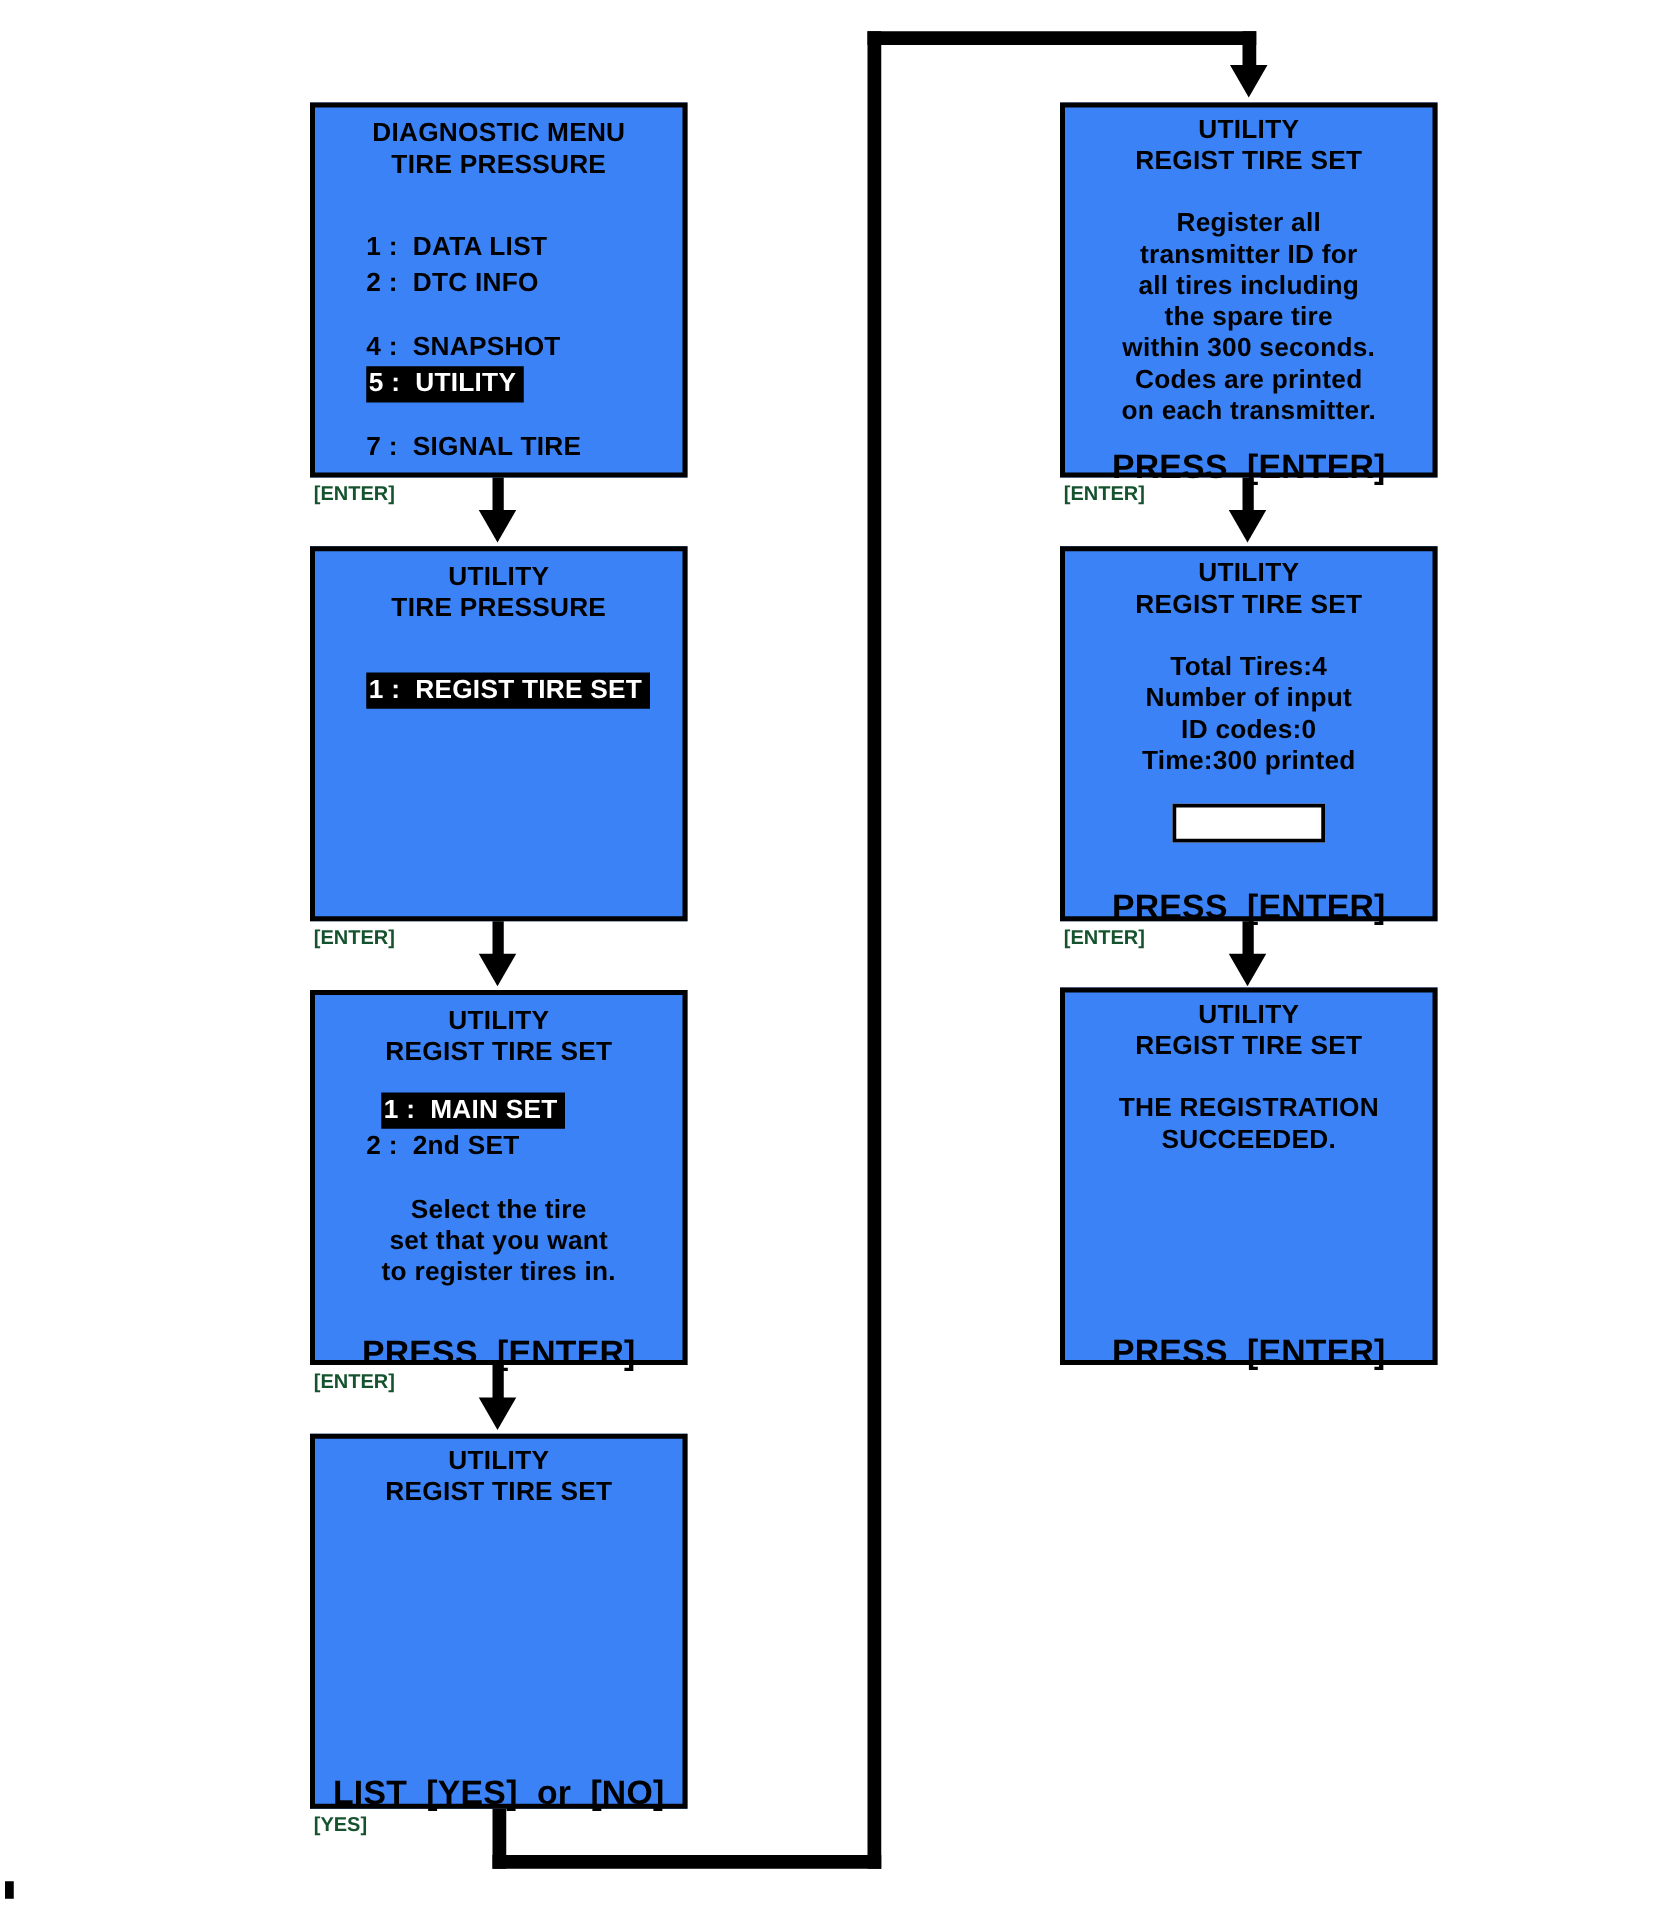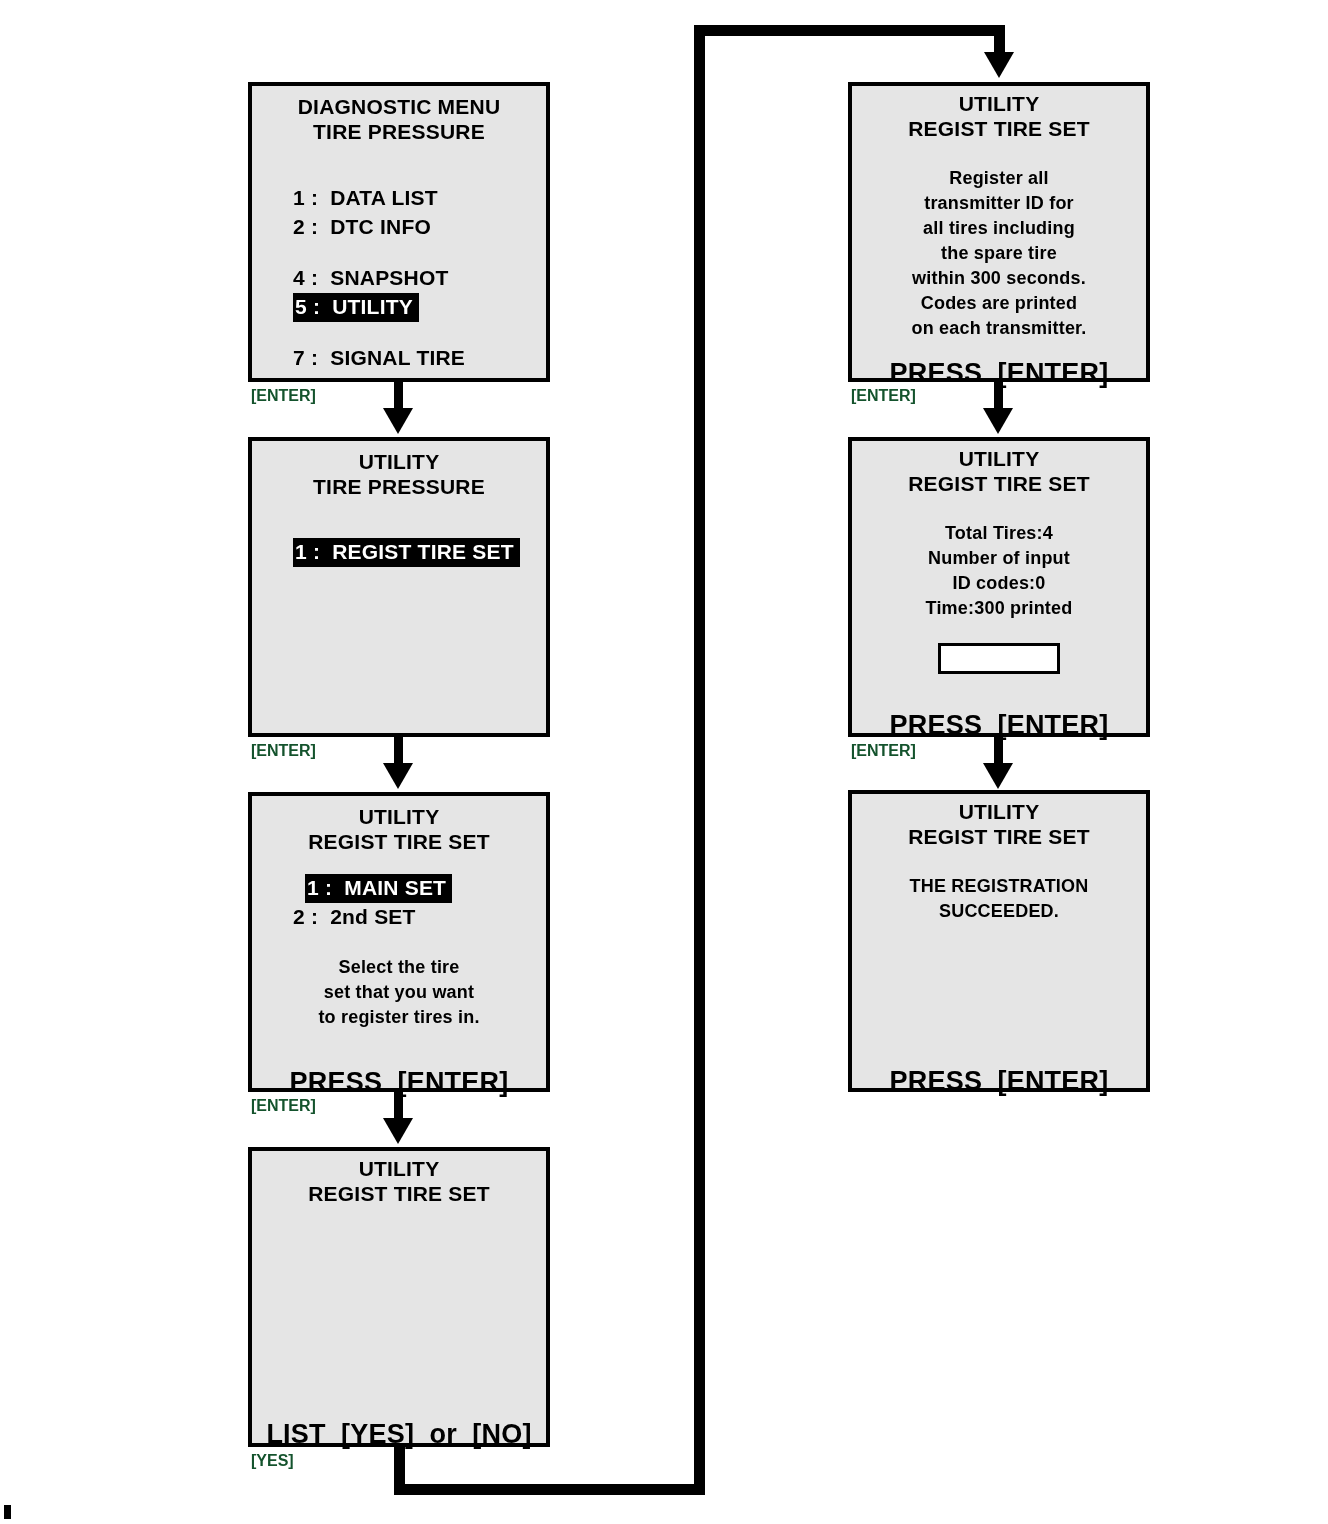--- a/index.html
+++ b/index.html
@@ -18,21 +18,21 @@
     height: 1524px;
     background: #ffffff;
     overflow: hidden;
   }
 
   
   .screen {
     position: absolute;
     box-sizing: border-box;
     border: 4px solid #000;
-    background: #e5e5e5;
+    background: #3b82f6;
     font-weight: bold;
     font-size: 21px;
     line-height: 1.17;
     letter-spacing: 0.2px;
   }
   .screen .title {
     text-align: center;
     font-weight: bold;
   }
   .screen .title-line { white-space: pre; }
@@ -61,21 +61,21 @@
   }
   .spacer { height: 22px; }
 
   
   .msg {
     position: absolute;
     left: 6px;
     right: 6px;
     text-align: center;
     font-weight: bold;
-    font-size: 18px;
+    font-size: 21px;
     line-height: 25px;
     white-space: pre-line;
   }
   .footer {
     position: absolute;
     left: 0;
     right: 0;
     text-align: center;
     font-weight: bold;
     font-size: 27px;

